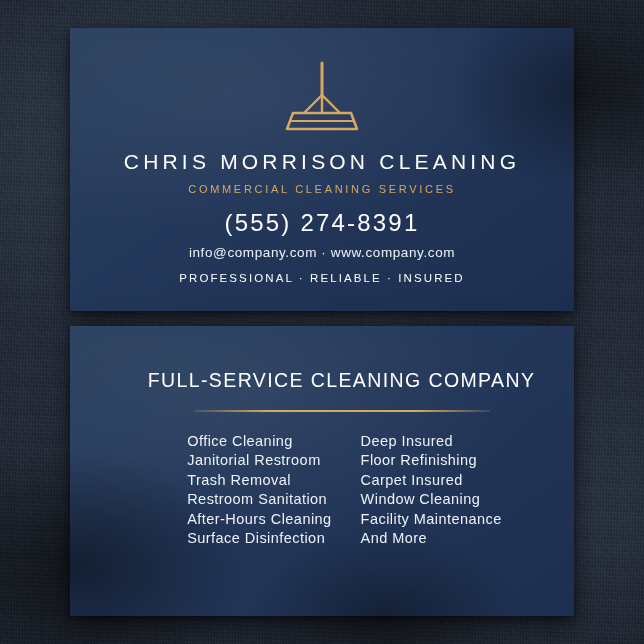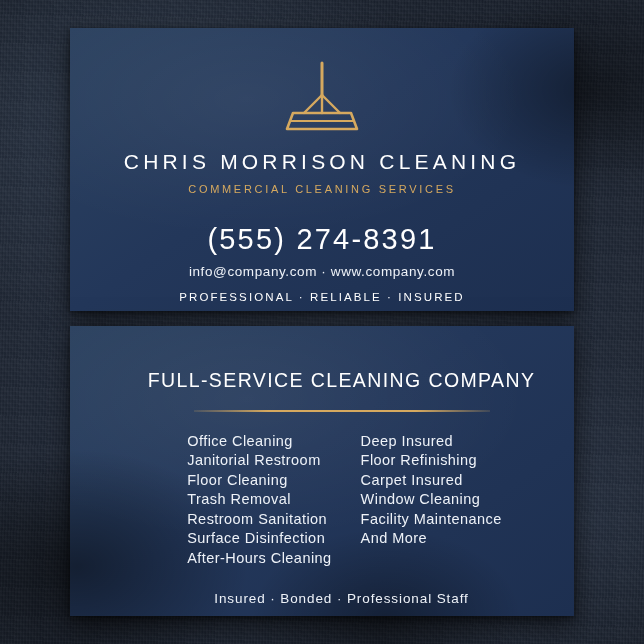--- a/index.html
+++ b/index.html
@@ -97,22 +97,22 @@
     white-space: nowrap;
   }
   .tagline {
     margin-top: 9px;
     font-size: 11px;
     letter-spacing: 2.7px;
     color: #d6a95f;
     white-space: nowrap;
   }
   .phone {
-    margin-top: 28px;
-    font-size: 29px;
+    margin-top: 14px;
+    font-size: 24px;
     letter-spacing: 2.2px;
     color: #ffffff;
     white-space: nowrap;
   }
   .contact-line {
     margin-top: 8px;
     font-size: 13.5px;
     letter-spacing: 0.6px;
     color: #eef2f8;
     white-space: nowrap;
@@ -205,32 +205,30 @@
   </div>
 
   <div class="card" id="card-back">
     <div class="back-inner">
       <div class="back-title">FULL-SERVICE CLEANING COMPANY</div>
       <div class="divider"></div>
       <div class="services">
         <div class="services-col">
           <div class="service-item">Office Cleaning</div>
           <div class="service-item">Janitorial Restroom</div>
-          <div class="service-item">Floor Cleaning</div>
           <div class="service-item">Trash Removal</div>
           <div class="service-item">Restroom Sanitation</div>
+          <div class="service-item">After-Hours Cleaning</div>
           <div class="service-item">Surface Disinfection</div>
-          <div class="service-item">After-Hours Cleaning</div>
         </div>
         <div class="services-col">
           <div class="service-item">Deep Insured</div>
           <div class="service-item">Floor Refinishing</div>
           <div class="service-item">Carpet Insured</div>
           <div class="service-item">Window Cleaning</div>
           <div class="service-item">Facility Maintenance</div>
           <div class="service-item">And More</div>
         </div>
       </div>
-      <div class="footer-line">Insured  ·  Bonded  ·  Professional Staff</div>
     </div>
   </div>
 
 </div>
 
 </body></html>

